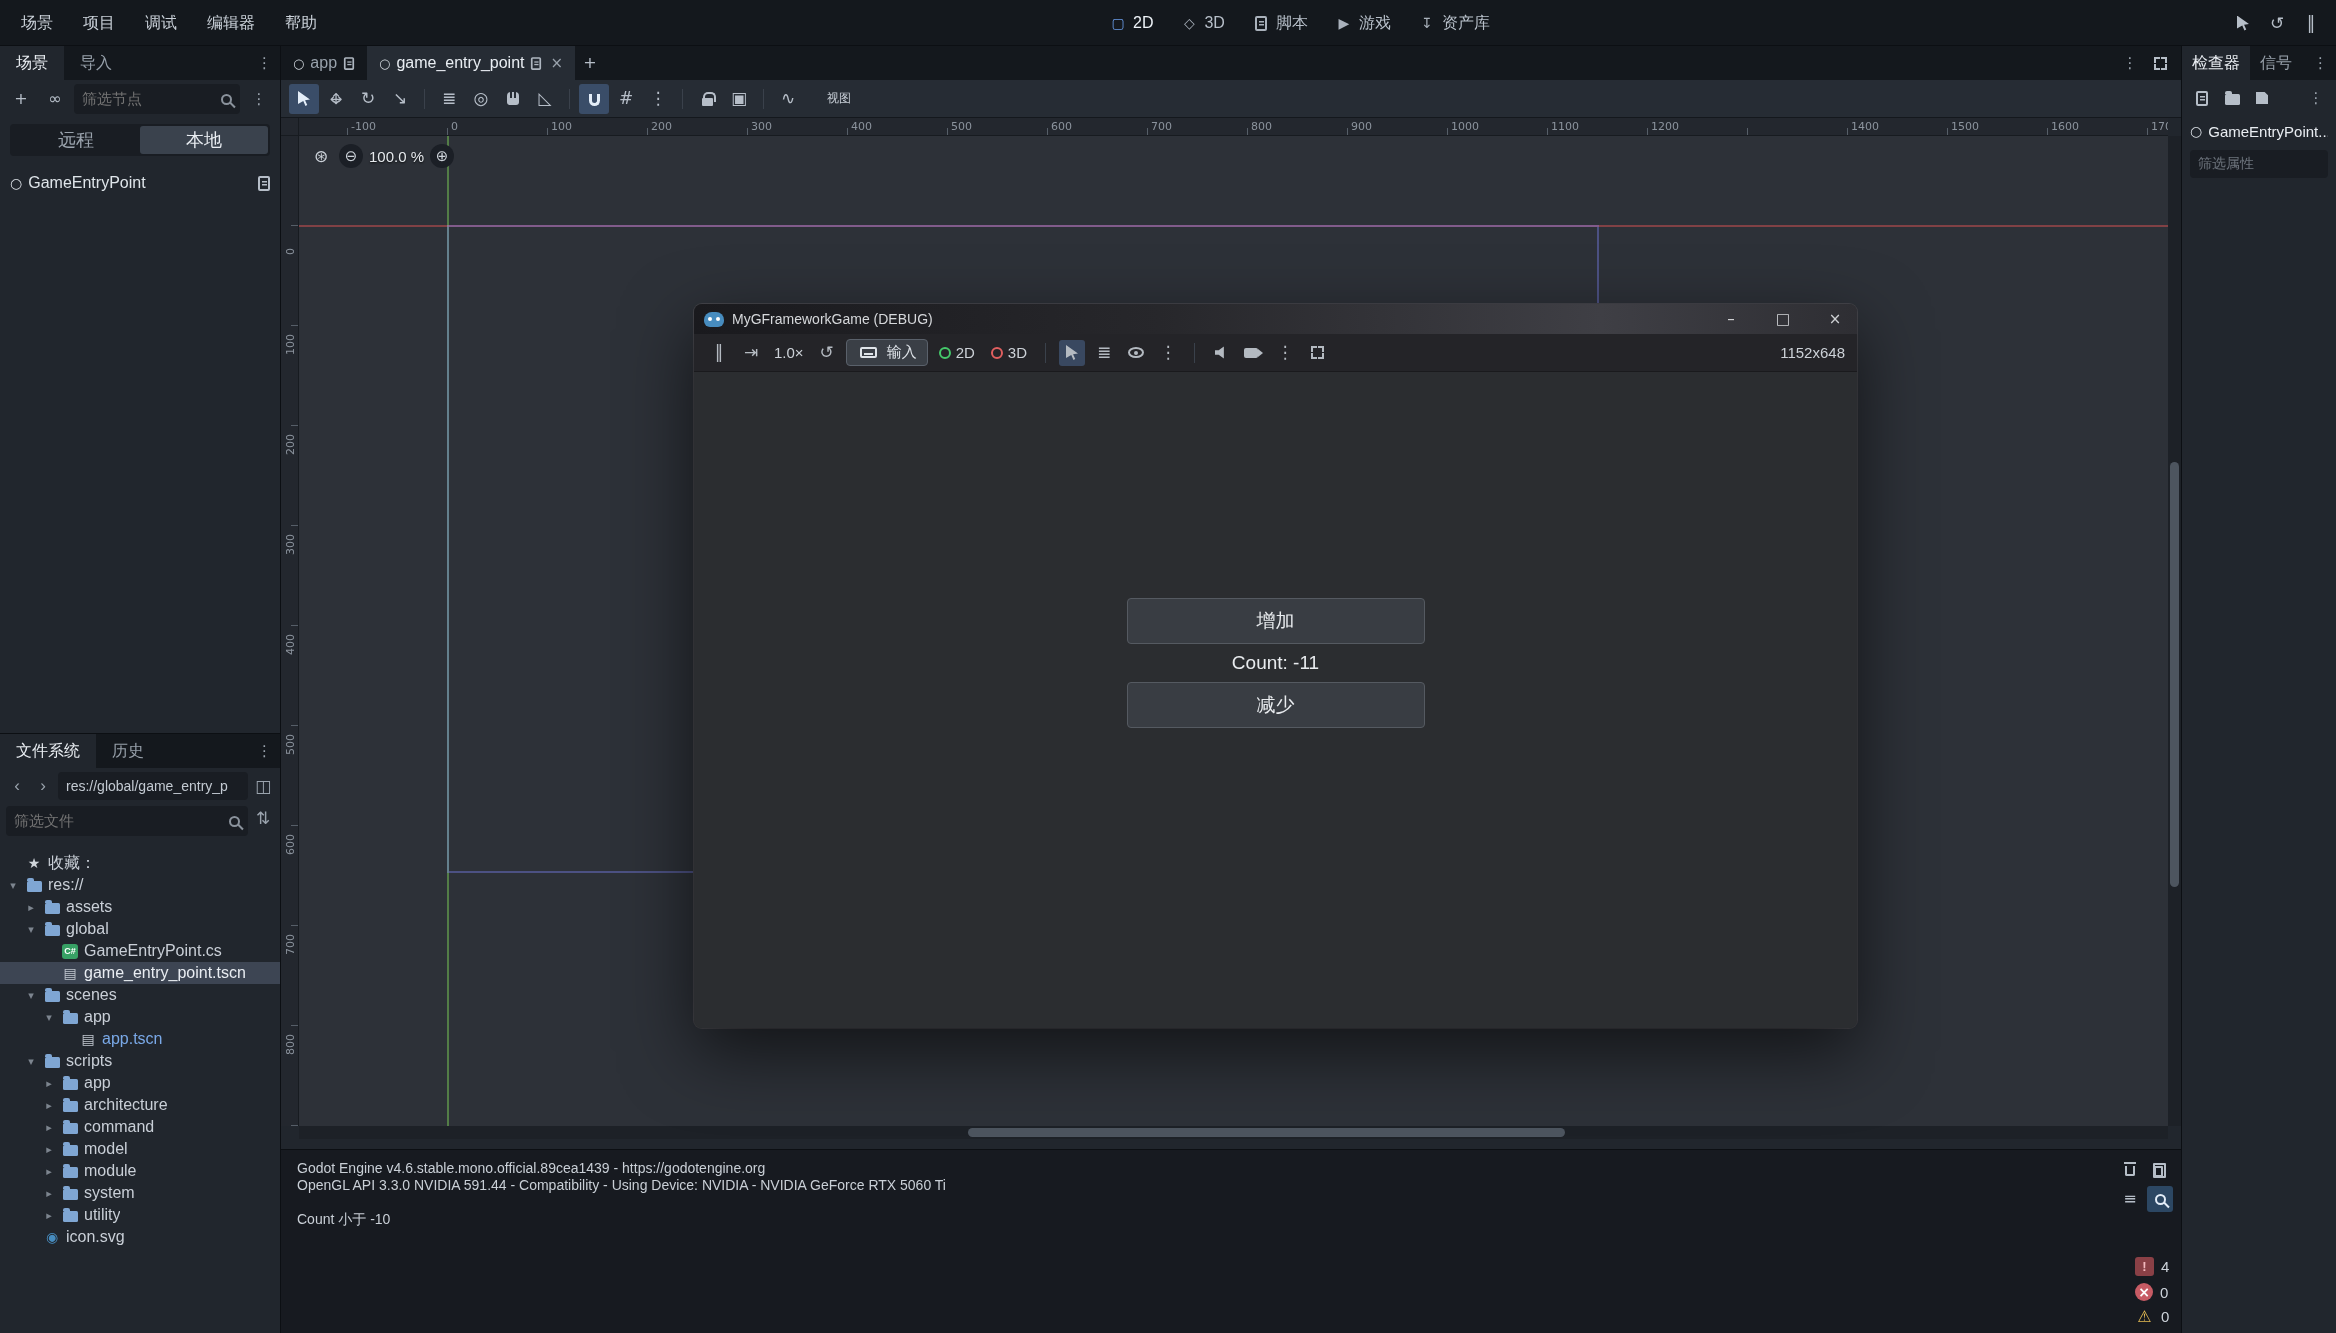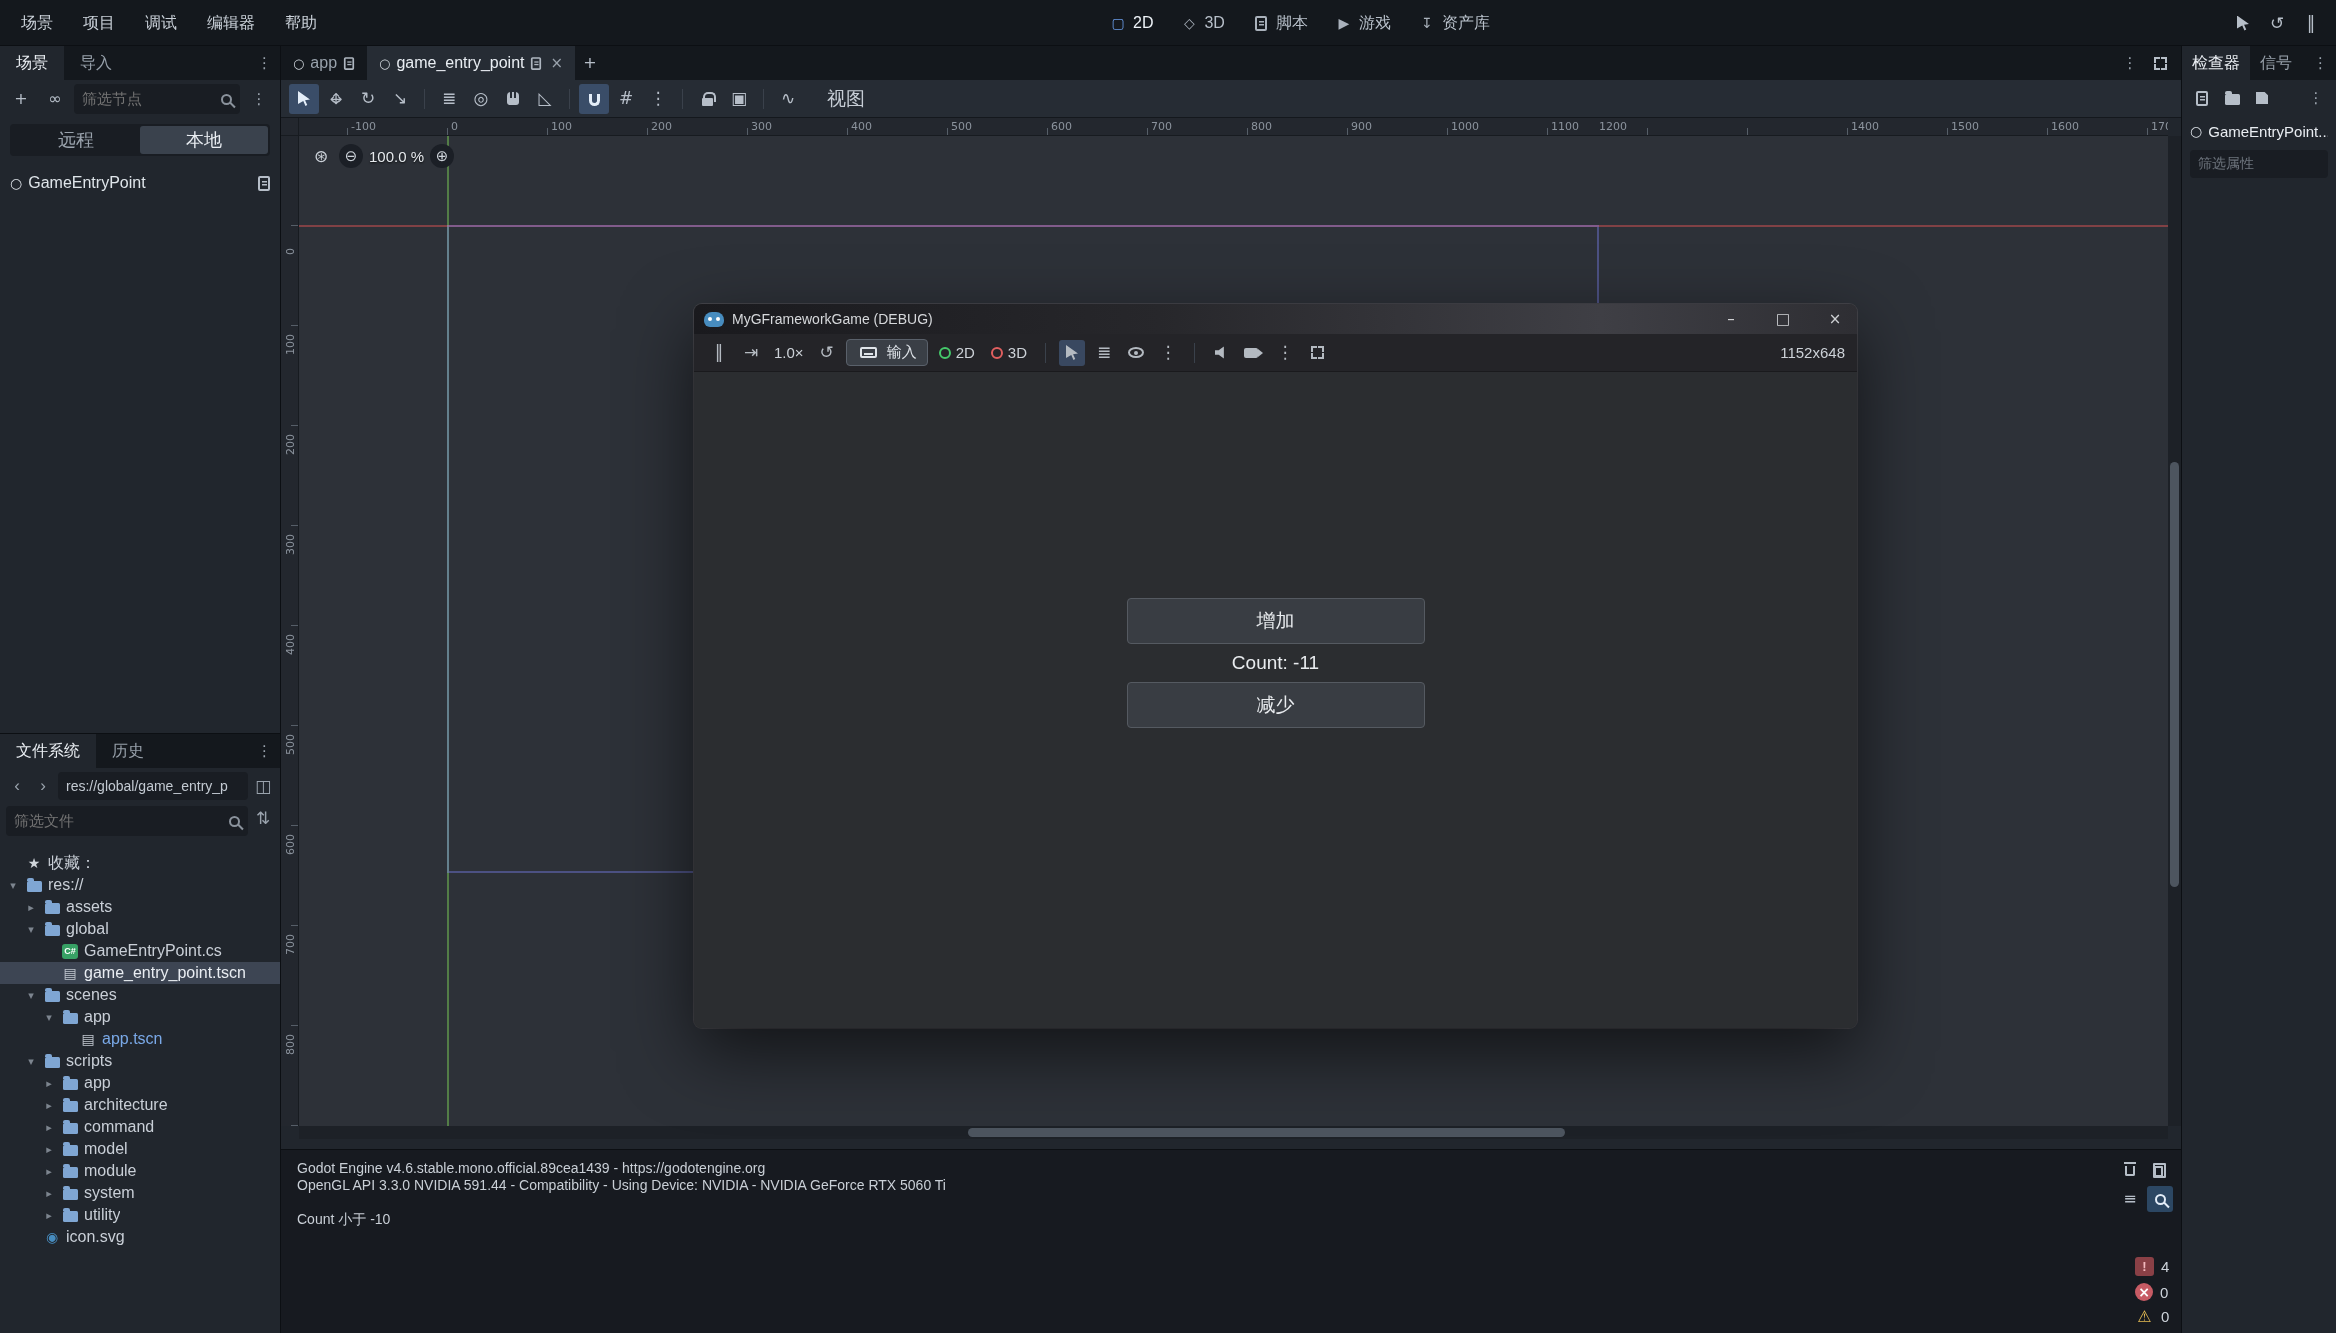--- a/index.html
+++ b/index.html
@@ -111,21 +111,21 @@
   
   .center-dock{position:absolute;left:281px;top:46px;width:1900px;height:1103px;background:#21262d}
   .scene-tabstrip{display:flex;align-items:center;height:34px;background:#14181d;padding-right:6px}
   .scene-tab{display:flex;align-items:center;gap:6px;height:34px;padding:0 12px;font-size:16px;color:#99a2ac}
   .scene-tab.active{background:#262c34;color:#e9eef3}
   .tabico{font-size:13px;color:#cfd5db}
   .scene-tab i.ico-page{transform:scale(.85);color:#aeb6c0}
   .closex{margin-left:2px;color:#98a1ab;font-size:15px}
   .flex-spacer{flex:1}
   .canvas-toolbar{display:flex;align-items:center;height:38px;background:#262c34;padding:0 8px;gap:2px;border-bottom:1px solid #14181d}
-  .view-menu{margin-left:12px;font-size:19px;color:#c6cdd5;padding:0 10px}
+  .view-menu{margin-left:12px;font-size:12px;color:#c6cdd5;padding:0 10px}
   .ruler-corner{position:absolute;left:0;top:72px;width:18px;height:18px;background:#23272e;border-right:1px solid #171b20;border-bottom:1px solid #171b20}
   .hruler{position:absolute;left:18px;top:72px;width:1869px;height:18px;background:#23272e;border-bottom:1px solid #171b20;overflow:hidden}
   .rlabel{position:absolute;top:2px;font-size:11px;color:#8b939d;font-family:"DejaVu Sans",sans-serif}
   .tick{position:absolute;bottom:0;width:1px;height:7px;background:#565e68}
   .vruler{position:absolute;left:0;top:90px;width:18px;height:990px;background:#23272e;border-right:1px solid #171b20;overflow:hidden}
   .vlabel{position:absolute;left:3px;font-size:11px;color:#8b939d;transform:rotate(-90deg);transform-origin:left top;font-family:"DejaVu Sans",sans-serif}
   .vtick{position:absolute;right:0;width:7px;height:1px;background:#565e68}
   .canvas{position:absolute;left:18px;top:90px;width:1869px;height:990px;background:#2d3138;overflow:hidden}
   .axis-y{position:absolute;left:148px;top:0;bottom:0;width:2px;background:rgba(130,220,90,.45)}
   .axis-x{position:absolute;top:89px;left:0;right:0;height:2px;background:rgba(255,90,90,.4)}
@@ -514,21 +514,21 @@
       <span class="rlabel" data-name="ruler-label" style="left: 852px;">700</span>
       <span class="tick" data-name="ruler-tick" style="left: 948px;"></span>
       <span class="rlabel" data-name="ruler-label" style="left: 952px;">800</span>
       <span class="tick" data-name="ruler-tick" style="left: 1048px;"></span>
       <span class="rlabel" data-name="ruler-label" style="left: 1052px;">900</span>
       <span class="tick" data-name="ruler-tick" style="left: 1148px;"></span>
       <span class="rlabel" data-name="ruler-label" style="left: 1152px;">1000</span>
       <span class="tick" data-name="ruler-tick" style="left: 1248px;"></span>
       <span class="rlabel" data-name="ruler-label" style="left: 1252px;">1100</span>
       <span class="tick" data-name="ruler-tick" style="left: 1348px;"></span>
-      <span class="rlabel" data-name="ruler-label" style="left: 1300px;">1200</span>
+      <span class="rlabel" data-name="ruler-label" style="left: 1352px;">1200</span>
       <span class="tick" data-name="ruler-tick" style="left: 1448px;"></span>
       <span class="rlabel" data-name="ruler-label" style="left: 1452px; margin-top: 42px;">1300</span>
       <span class="tick" data-name="ruler-tick" style="left: 1548px;"></span>
       <span class="rlabel" data-name="ruler-label" style="left: 1552px;">1400</span>
       <span class="tick" data-name="ruler-tick" style="left: 1648px;"></span>
       <span class="rlabel" data-name="ruler-label" style="left: 1652px;">1500</span>
       <span class="tick" data-name="ruler-tick" style="left: 1748px;"></span>
       <span class="rlabel" data-name="ruler-label" style="left: 1752px;">1600</span>
       <span class="tick" data-name="ruler-tick" style="left: 1848px;"></span>
       <span class="rlabel" data-name="ruler-label" style="left: 1852px;">1700</span>

